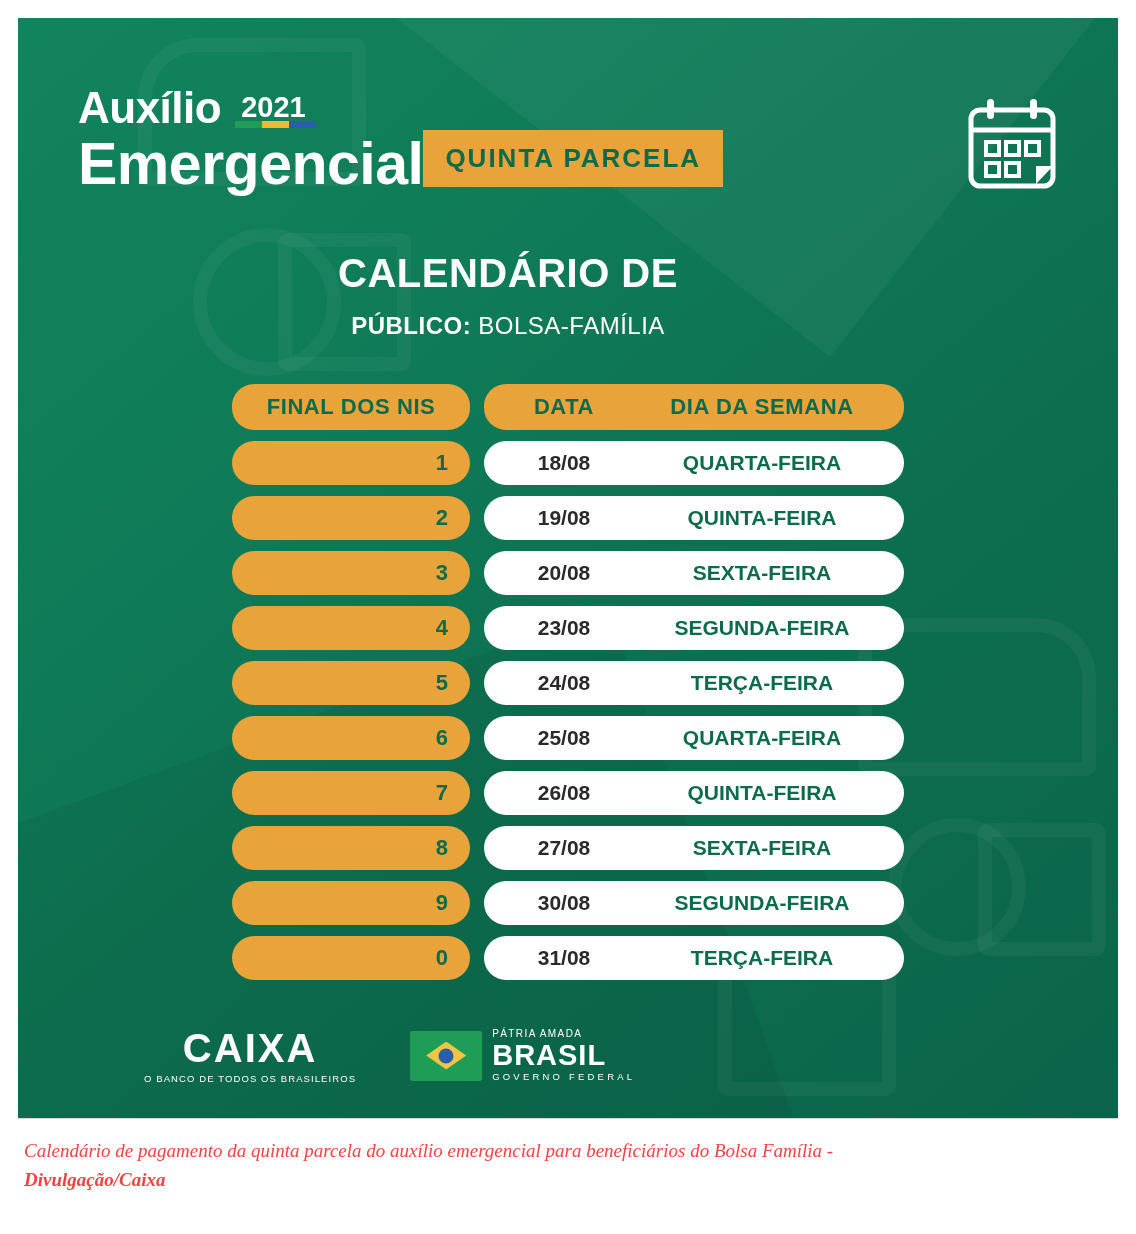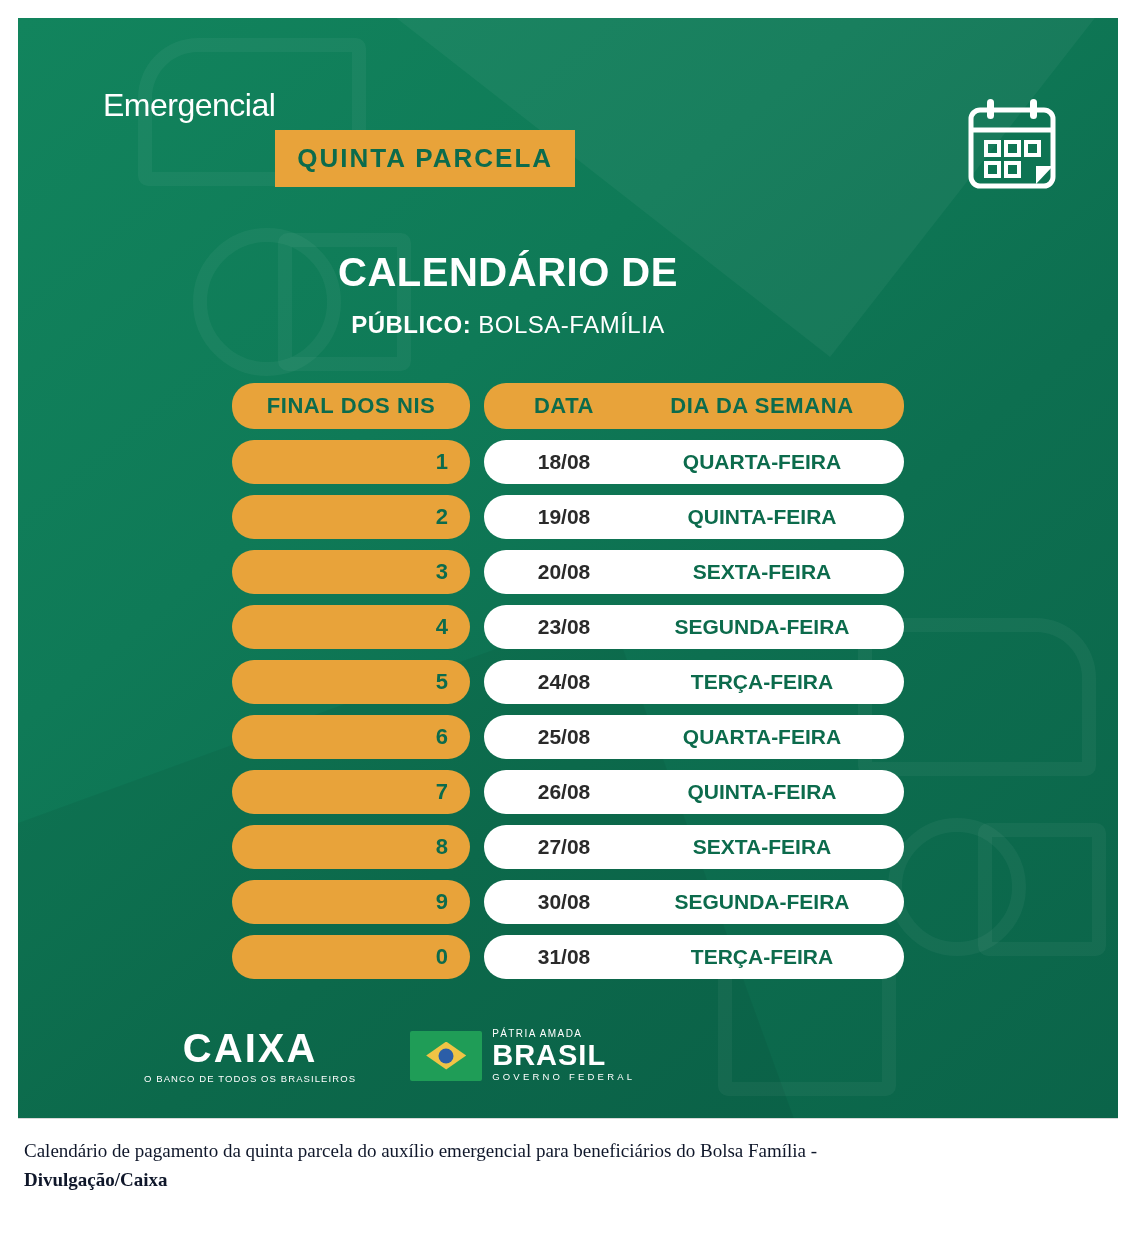--- a/index.html
+++ b/index.html
@@ -114,26 +114,25 @@
     height: 7px;
     display: flex;
     z-index: 1;
   }
   .flagbar i { flex: 1; height: 100%; display: block; }
   .fb-green { background: #1f9d57; }
   .fb-yellow { background: #f0b73f; }
   .fb-blue { background: #2b5ea8; }
   .brand-emerg {
     color: #ffffff;
-    font-size: 32px;
-    font-weight: normal;
+    font-size: 59px;
+    font-weight: bold;
     letter-spacing: -0.5px;
     line-height: 1.1;
     margin-top: 2px;
-    margin-left: 25px;
   }
 
   .parcela-badge {
     background: #e8a33a;
     color: #0c6b4c;
     font-size: 26px;
     font-weight: bold;
     letter-spacing: 2px;
     padding: 13px 22px 13px 22px;
     margin-top: 44px;
@@ -325,21 +324,22 @@
     margin: 0 auto;
     border-top: 1px solid #d8d8d8;
   }
   .caption {
     width: 1100px;
     margin: 0 auto;
     padding: 18px 6px 0 6px;
     box-sizing: border-box;
     font-family: "Liberation Serif", serif;
     font-size: 19px;
-    color: #0f172a;
+    font-style: italic;
+    color: #ef4444;
     line-height: 1.5;
   }
   .caption .credit { font-weight: bold; }
 </style>
 </head>
 <body>
 
 <div class="page">
 
   <div class="poster">
@@ -350,20 +350,31 @@
     <div class="wm c"></div>
     <div class="wm d"></div>
     <div class="wm e"></div>
     <div class="wm f"></div>
     <div class="wm g"></div>
 
     <div class="content">
 
       <div class="header">
         <div class="brandblock">
+          <div class="brand-line1">
+            <span class="brand-aux">Auxílio</span>
+            <span class="brand-year-wrap">
+              <span class="brand-year">2021</span>
+              <span class="flagbar">
+                <i class="fb-green"></i>
+                  <i class="fb-yellow"></i>
+                  <i class="fb-blue"></i>
+              </span>
+            </span>
+          </div>
           <div class="brand-emerg">Emergencial</div>
         </div>
 
         <div class="parcela-badge">QUINTA PARCELA</div>
 
         <div class="cal-icon">
           <svg width="92" height="96" viewBox="0 0 92 96" fill="none" xmlns="http://www.w3.org/2000/svg">
             <rect x="5" y="14" width="82" height="76" rx="9" stroke="#ffffff" stroke-width="5"></rect>
             <line x1="5" y1="34" x2="87" y2="34" stroke="#ffffff" stroke-width="5"></line>
             <rect x="21" y="3" width="7" height="20" rx="3.5" fill="#ffffff"></rect>

